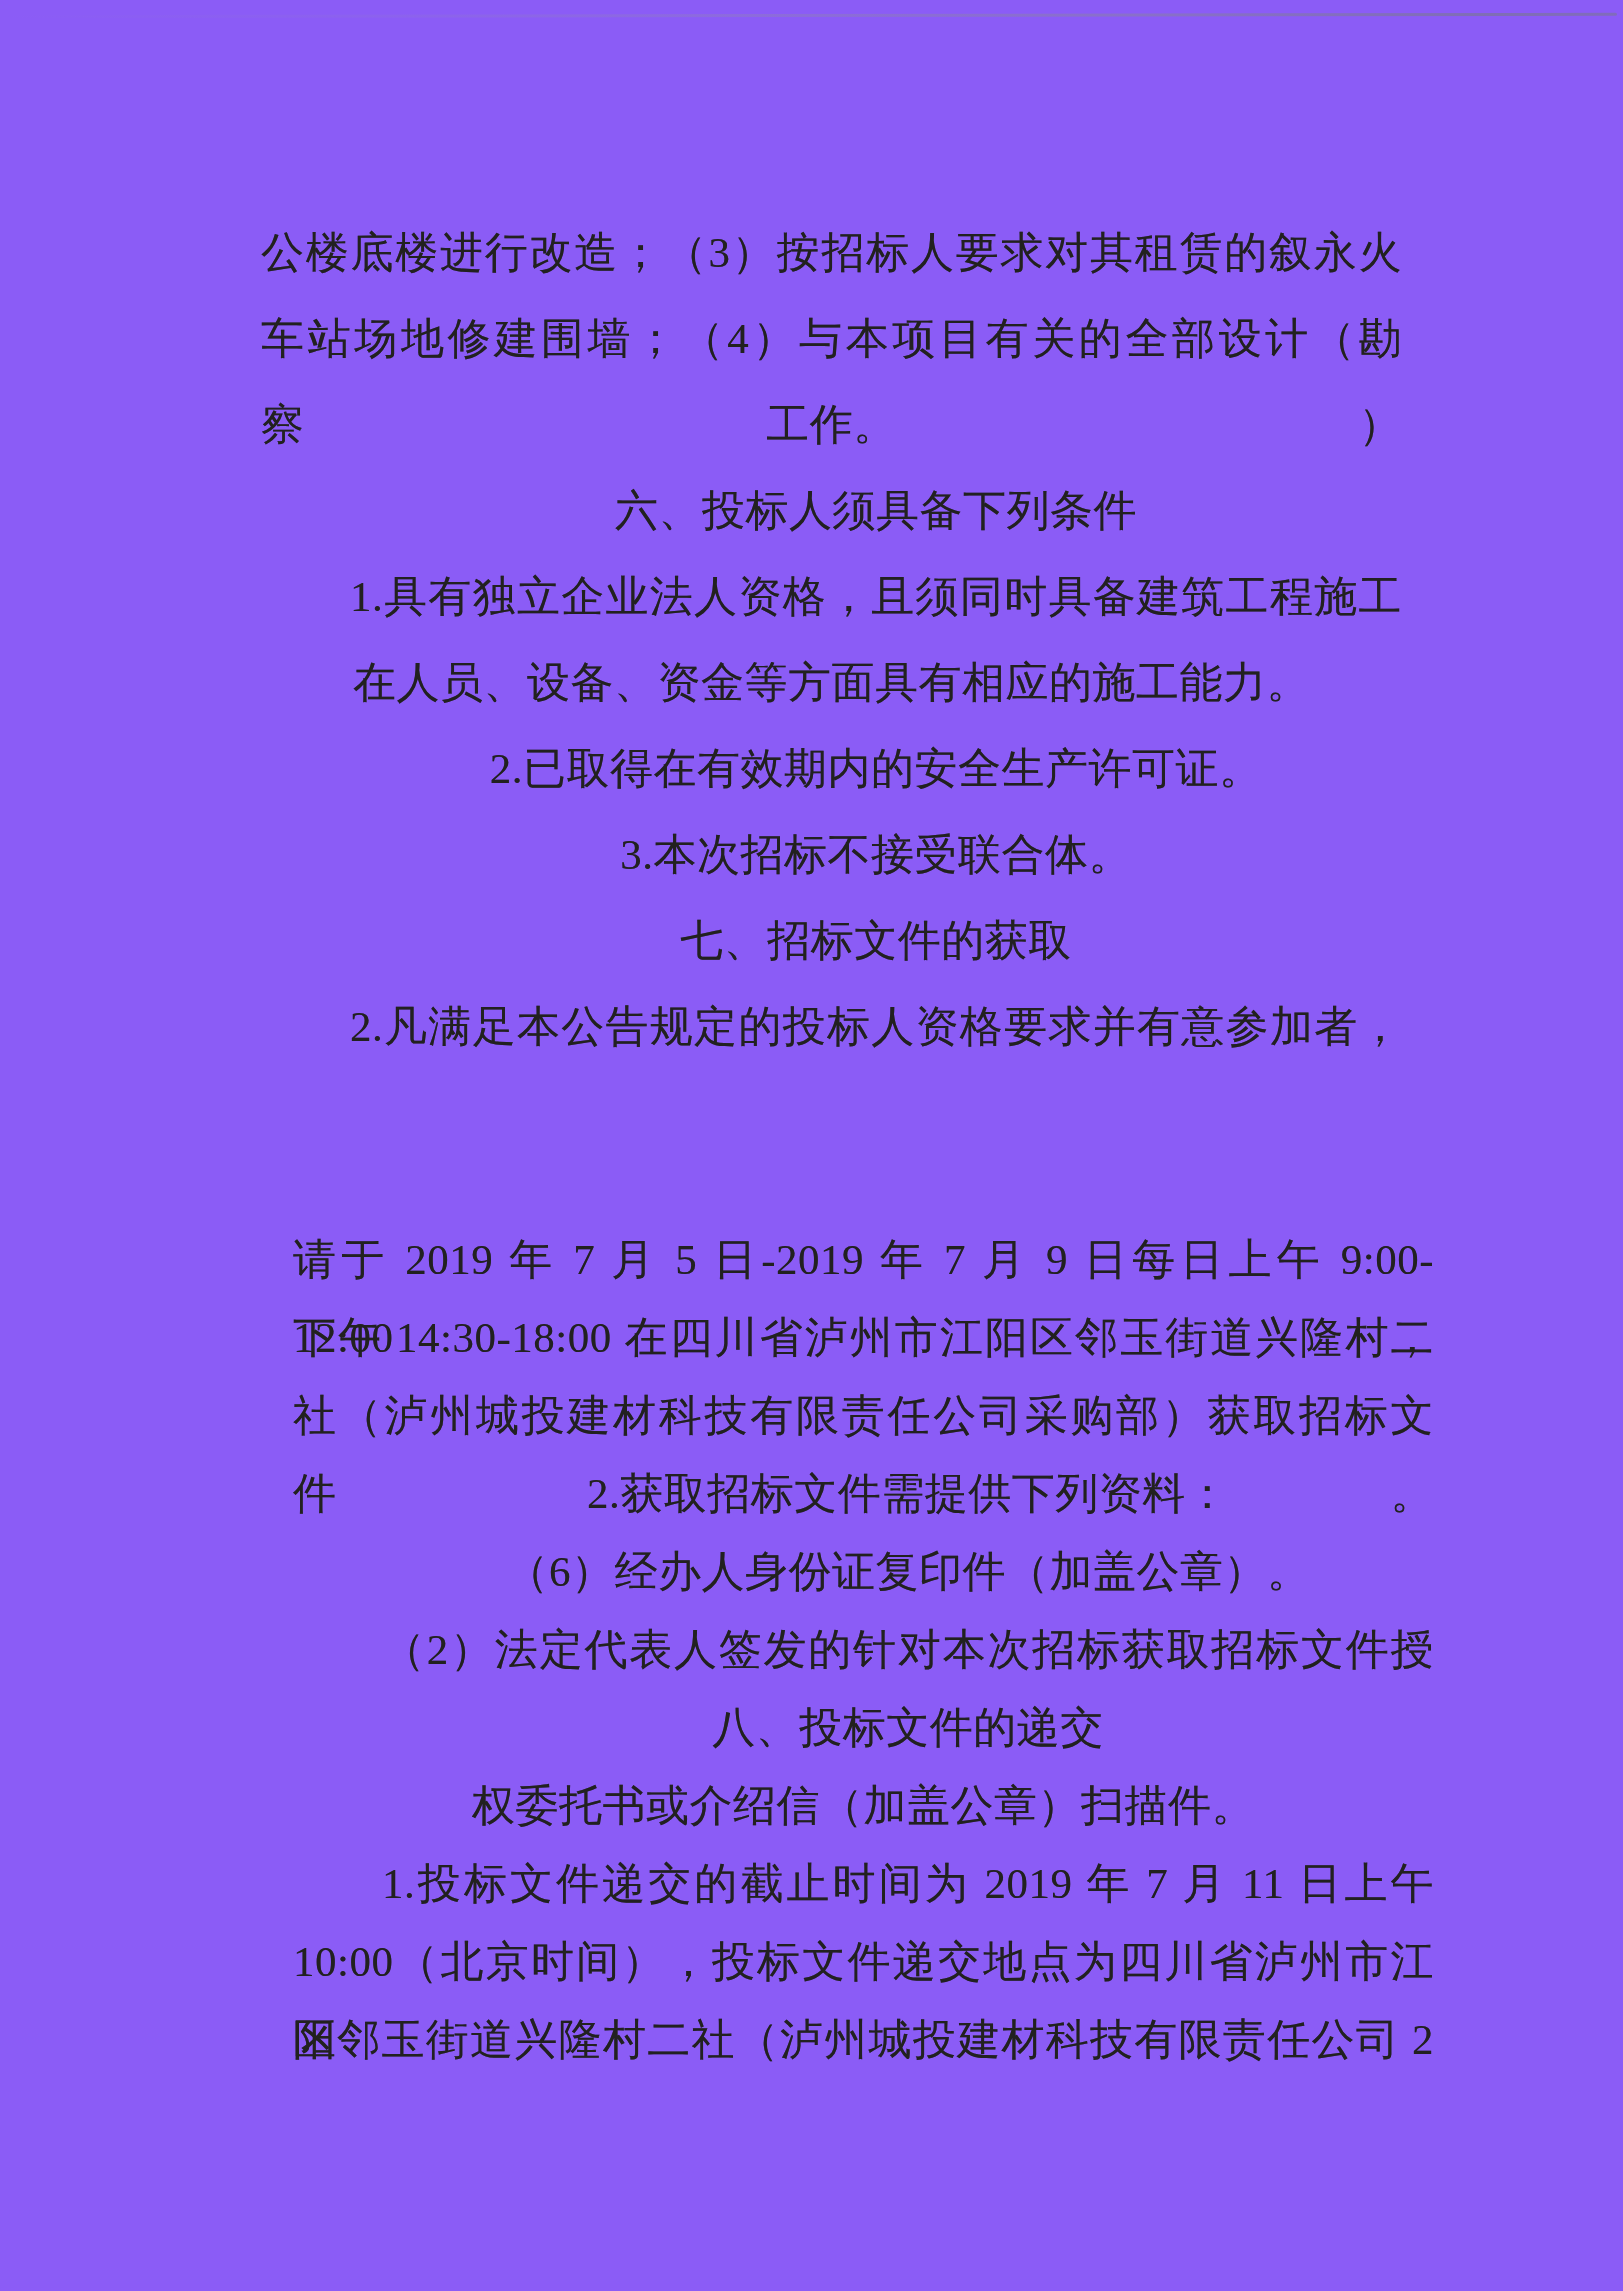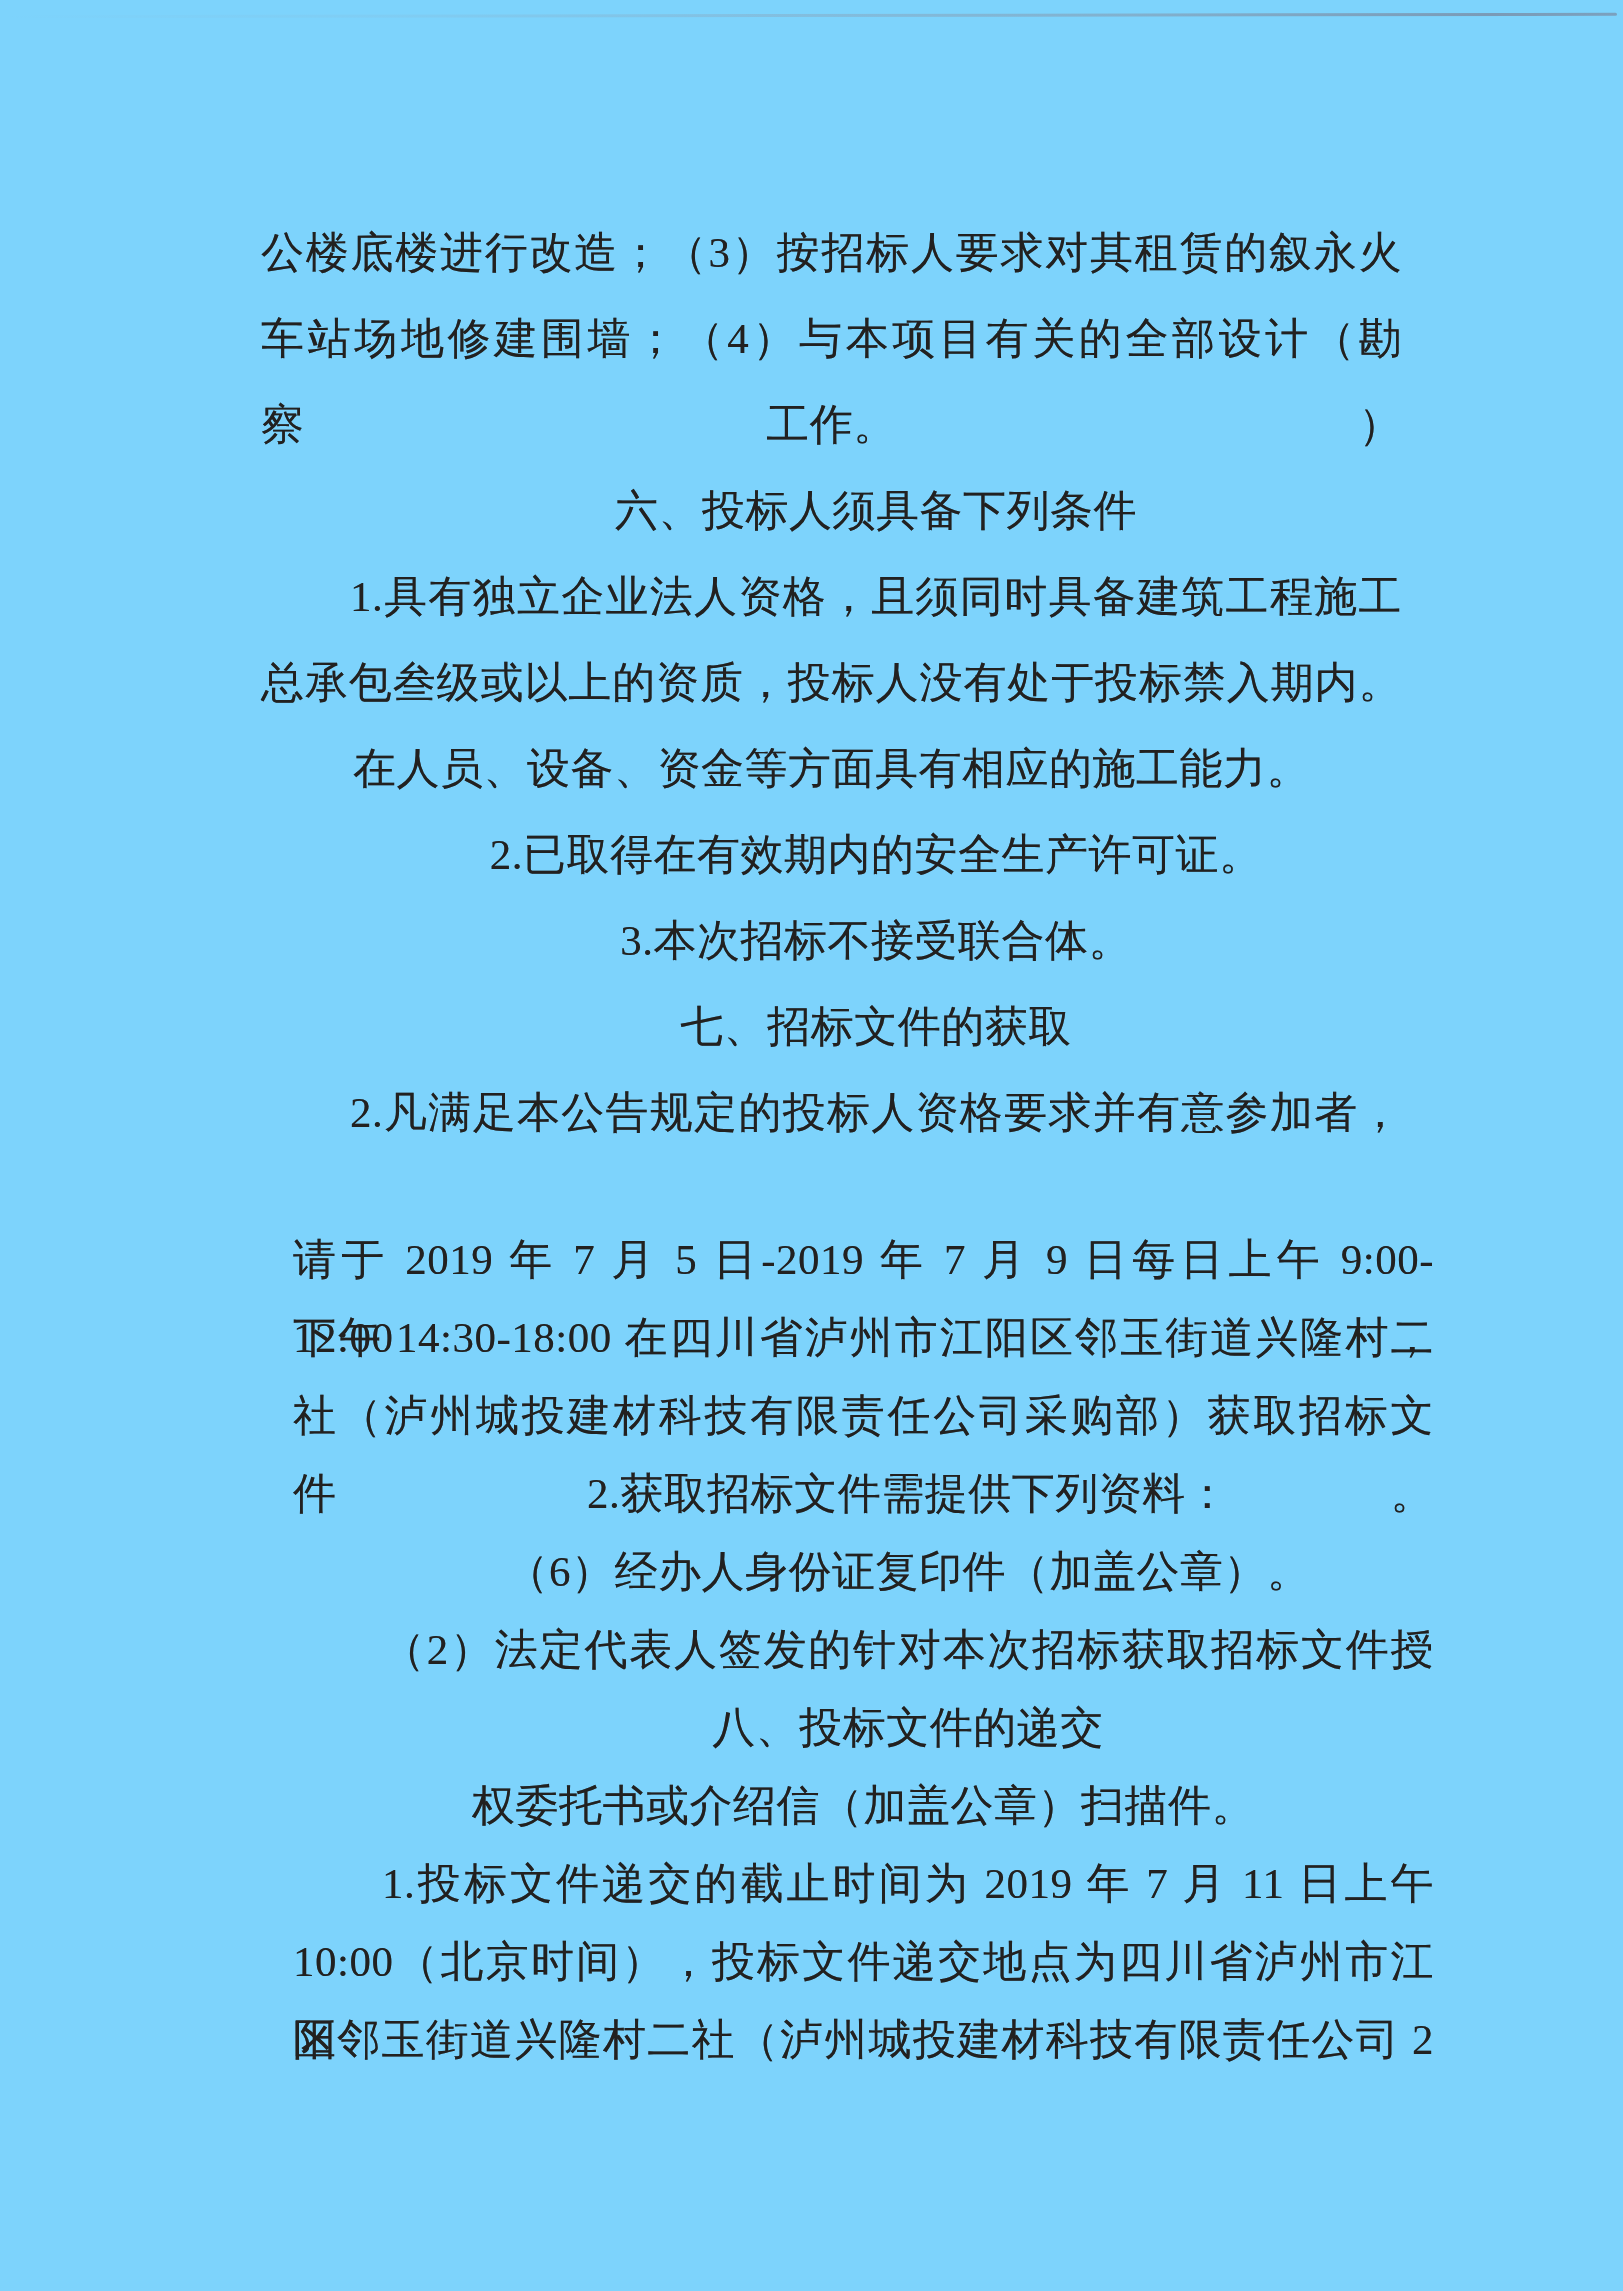--- a/index.html
+++ b/index.html
@@ -5,21 +5,21 @@
   html, body {
     margin: 0;
     padding: 0;
     background: #e8e8e8;
   }
   .page {
     position: relative;
     width: 1623px;
     height: 2292px;
     margin: 0 auto;
-    background: #7dd3fc;
+    background: #8b5cf6;
     overflow: hidden;
     font-family: "Liberation Serif", "DejaVu Serif", serif;
     color: #1f1f1f;
   }
   
   .scan-line {
     position: absolute;
     left: 0;
     top: 13.7px;
     width: 1617px;
@@ -63,21 +63,20 @@
 <div class="page">
 
   <div class="scan-line"></div>
 
   <div class="text-block block-upper">
     <div class="line justify">公楼底楼进行改造；（3）按招标人要求对其租赁的叙永火</div>
     <div class="line justify">车站场地修建围墙；（4）与本项目有关的全部设计（勘察）</div>
     <div class="line">工作。</div>
     <div class="line indent">六、投标人须具备下列条件</div>
     <div class="line indent justify">1.具有独立企业法人资格，且须同时具备建筑工程施工</div>
-    <div class="line justify">总承包叁级或以上的资质，投标人没有处于投标禁入期内。</div>
     <div class="line">在人员、设备、资金等方面具有相应的施工能力。</div>
     <div class="line indent">2.已取得在有效期内的安全生产许可证。</div>
     <div class="line indent">3.本次招标不接受联合体。</div>
     <div class="line indent">七、招标文件的获取</div>
     <div class="line indent justify">2.凡满足本公告规定的投标人资格要求并有意参加者，</div>
   </div>
 
   <div class="text-block block-lower">
     <div class="line justify">请于 2019 年 7 月 5 日-2019 年 7 月 9 日每日上午 9:00-12:00，</div>
     <div class="line justify">下午 14:30-18:00 在四川省泸州市江阳区邻玉街道兴隆村二</div>

